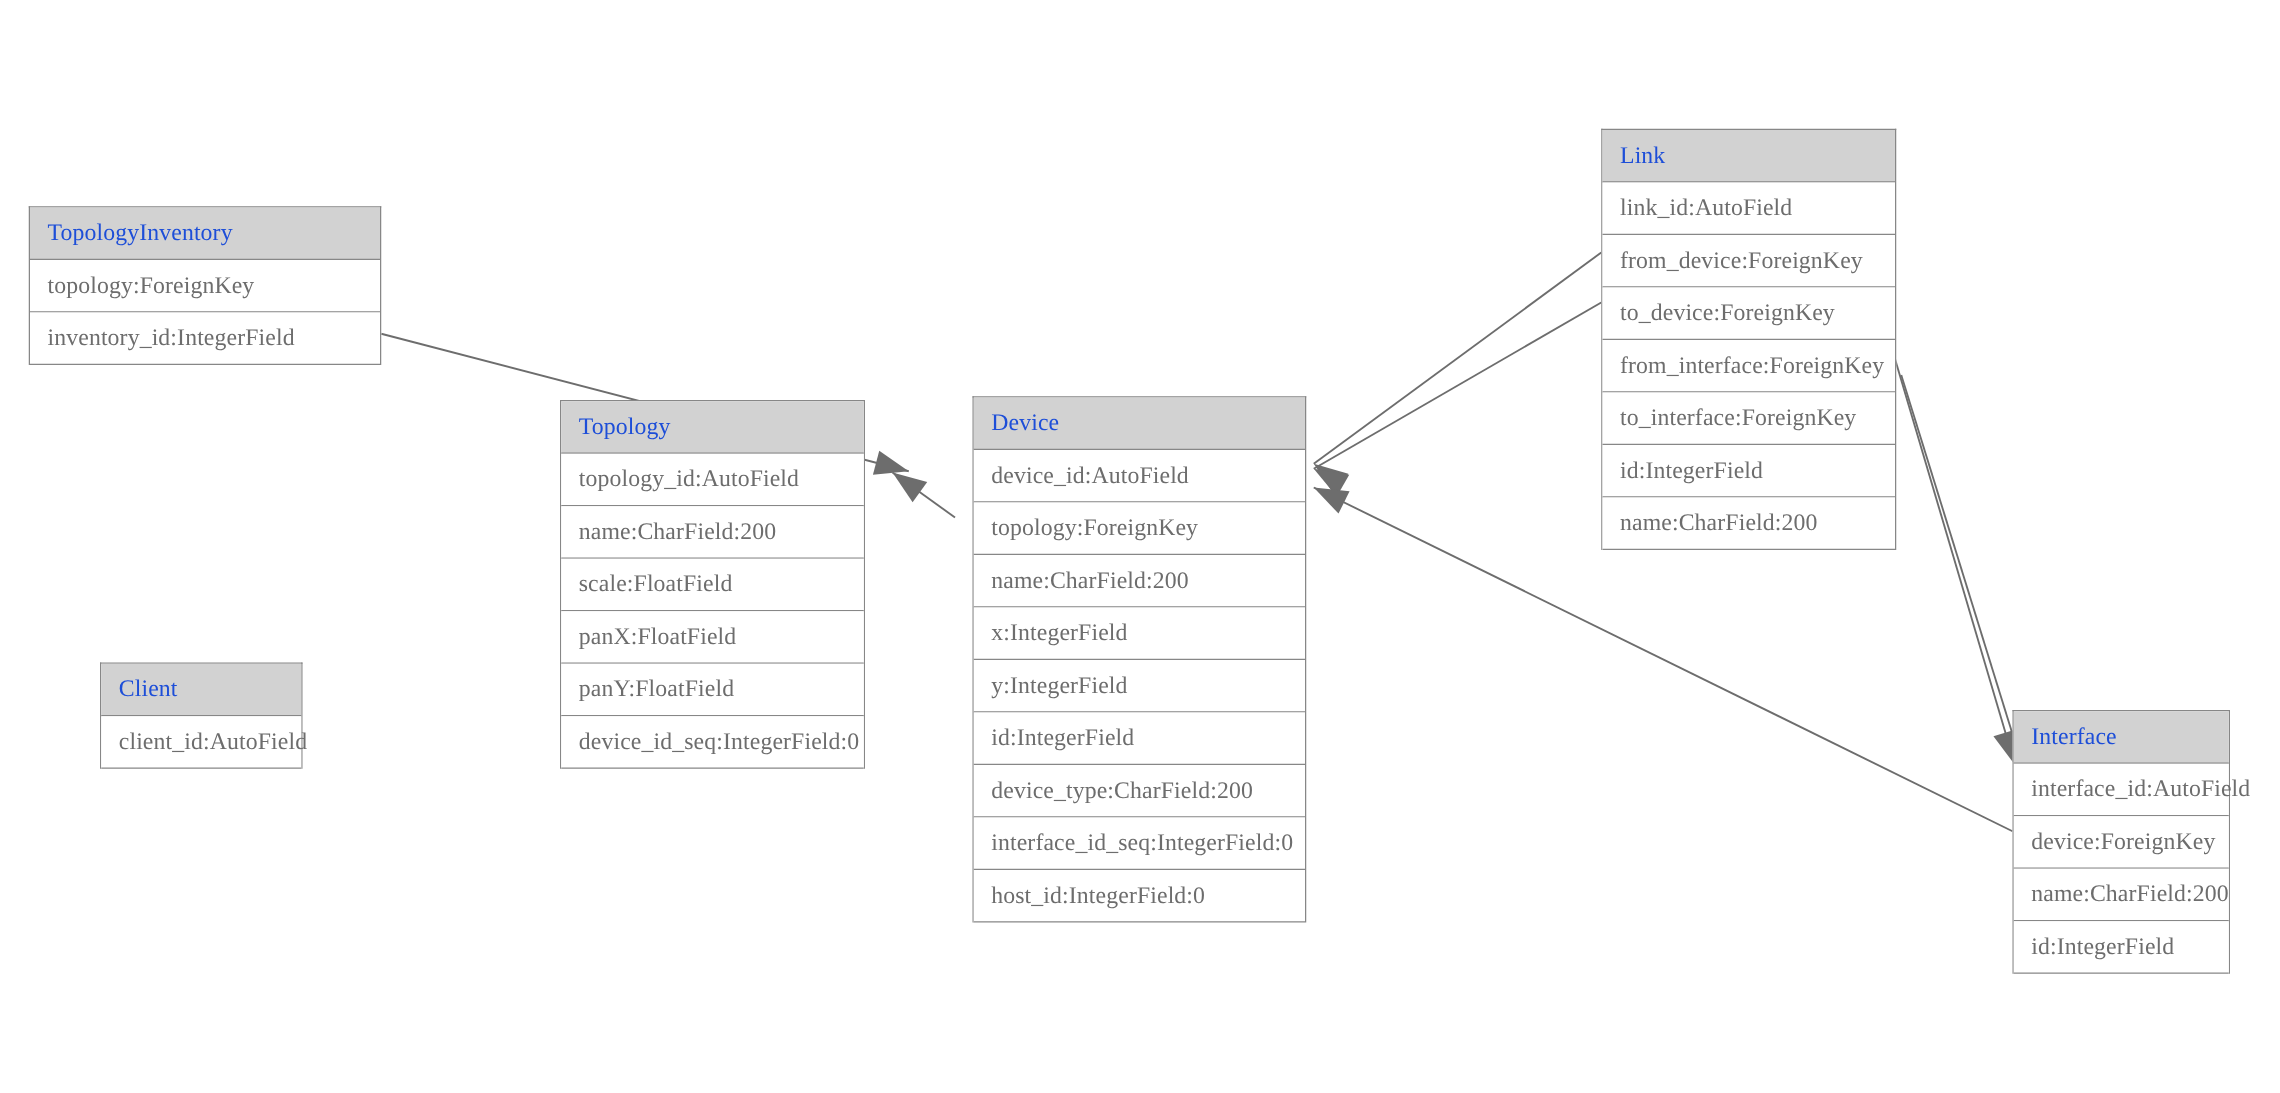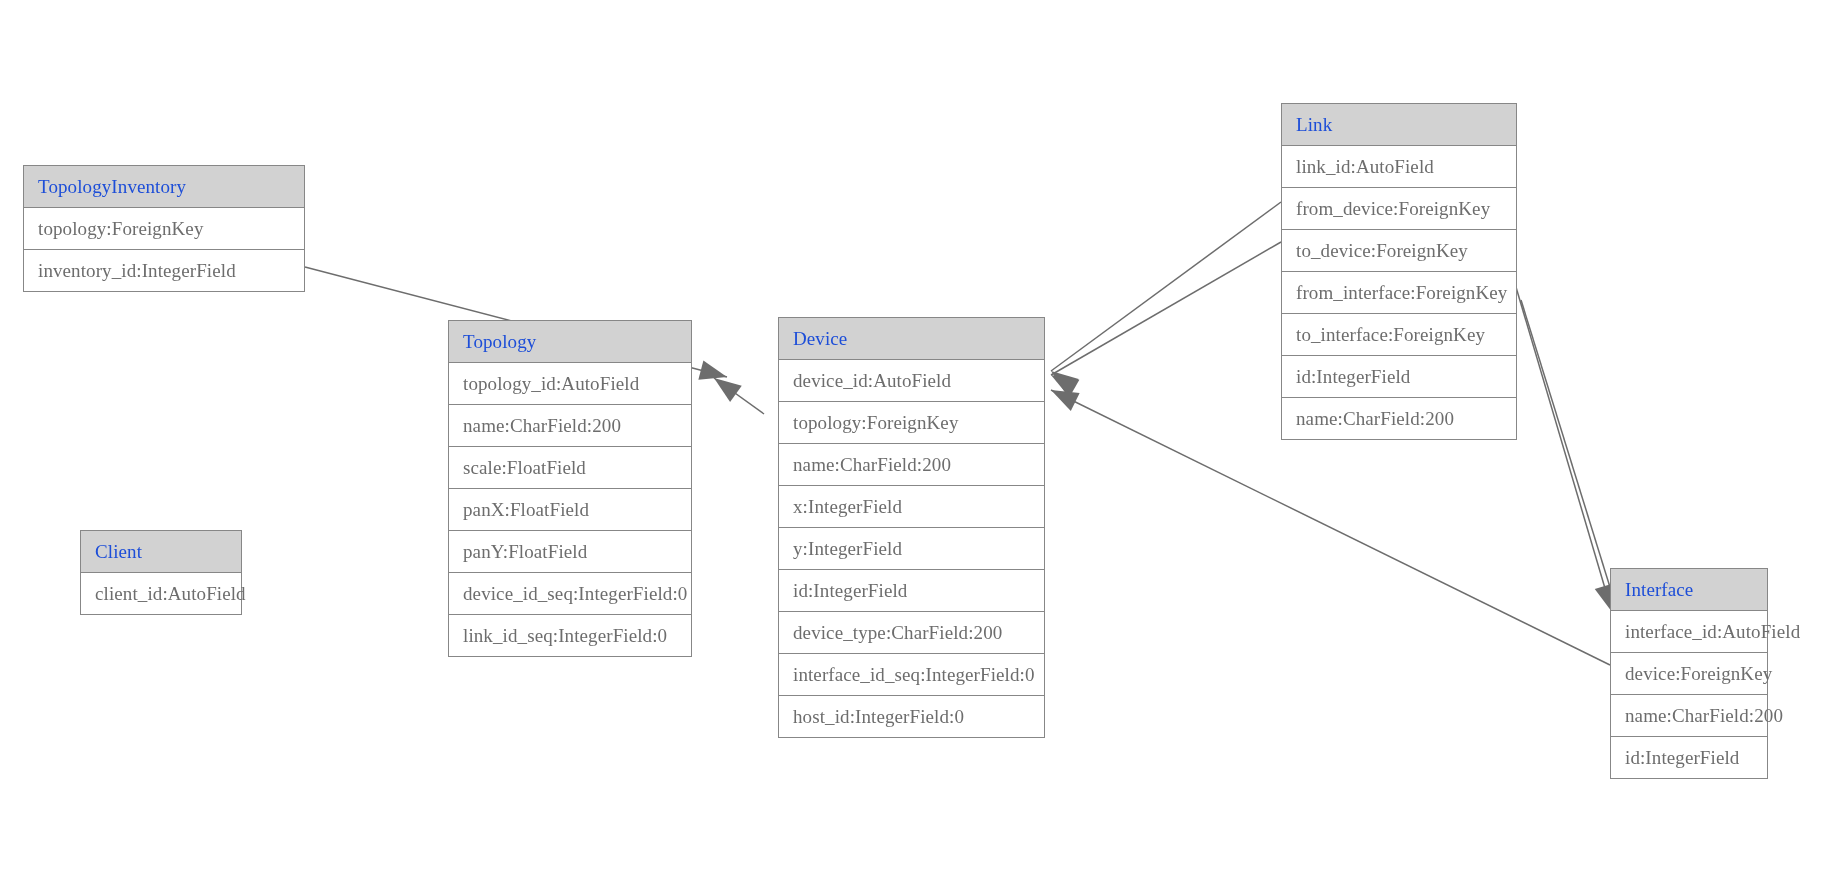--- a/index.html
+++ b/index.html
@@ -95,21 +95,20 @@
         <div class="entity-field">client_id:AutoField</div>
       </div>
       <div class="entity" style="left: 448px; top: 320px; width: 244px;">
         <div class="entity-title">Topology</div>
         <div class="entity-field">topology_id:AutoField</div>
         <div class="entity-field">name:CharField:200</div>
         <div class="entity-field">scale:FloatField</div>
         <div class="entity-field">panX:FloatField</div>
         <div class="entity-field">panY:FloatField</div>
         <div class="entity-field">device_id_seq:IntegerField:0</div>
-        <div class="entity-field">link_id_seq:IntegerField:0</div>
       </div>
       <div class="entity" style="left: 778px; top: 317px; width: 267px;">
         <div class="entity-title">Device</div>
         <div class="entity-field">device_id:AutoField</div>
         <div class="entity-field">topology:ForeignKey</div>
         <div class="entity-field">name:CharField:200</div>
         <div class="entity-field">x:IntegerField</div>
         <div class="entity-field">y:IntegerField</div>
         <div class="entity-field">id:IntegerField</div>
         <div class="entity-field">device_type:CharField:200</div>
@@ -119,21 +118,21 @@
       <div class="entity" style="left: 1281px; top: 103px; width: 236px;">
         <div class="entity-title">Link</div>
         <div class="entity-field">link_id:AutoField</div>
         <div class="entity-field">from_device:ForeignKey</div>
         <div class="entity-field">to_device:ForeignKey</div>
         <div class="entity-field">from_interface:ForeignKey</div>
         <div class="entity-field">to_interface:ForeignKey</div>
         <div class="entity-field">id:IntegerField</div>
         <div class="entity-field">name:CharField:200</div>
       </div>
-      <div class="entity" style="left: 1610px; top: 568px; width: 158px;">
+      <div class="entity" style="left: 1610px; top: 568px; width: 174px;">
         <div class="entity-title">Interface</div>
         <div class="entity-field">interface_id:AutoField</div>
         <div class="entity-field">device:ForeignKey</div>
         <div class="entity-field">name:CharField:200</div>
         <div class="entity-field">id:IntegerField</div>
       </div>
     </div>
 
 </div>
 

